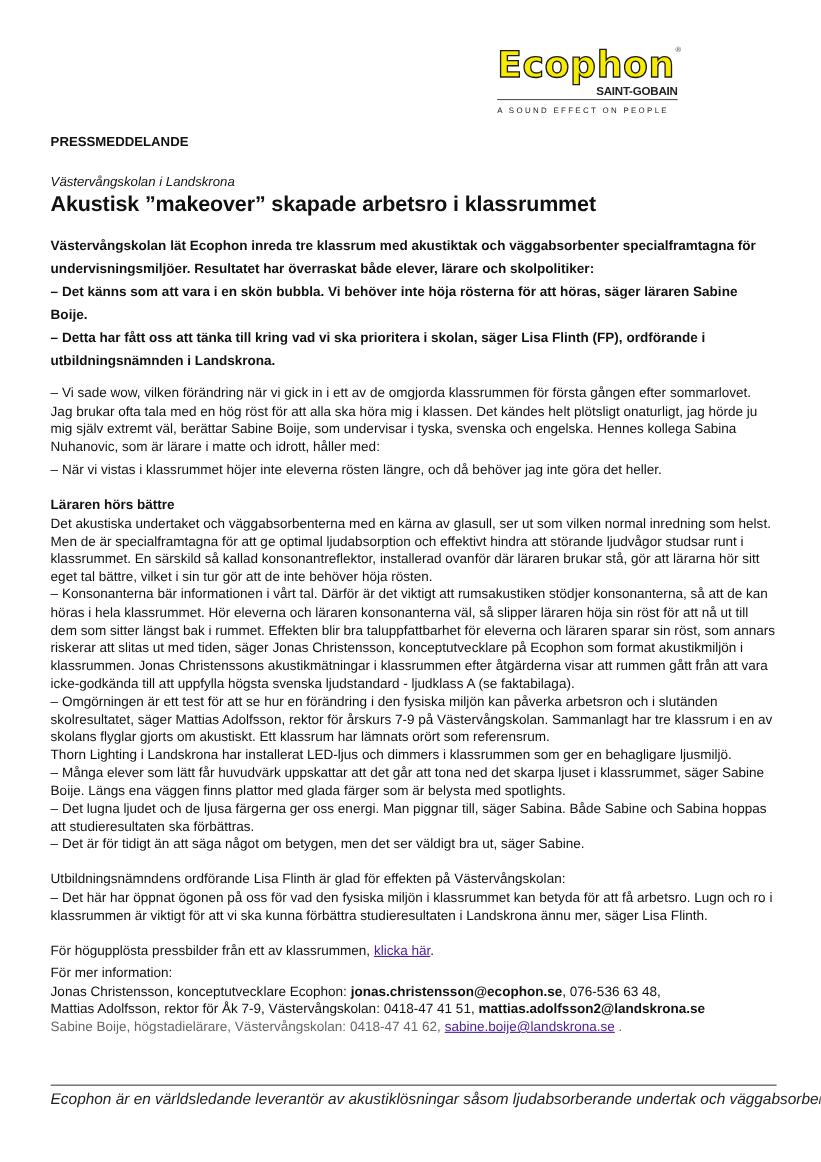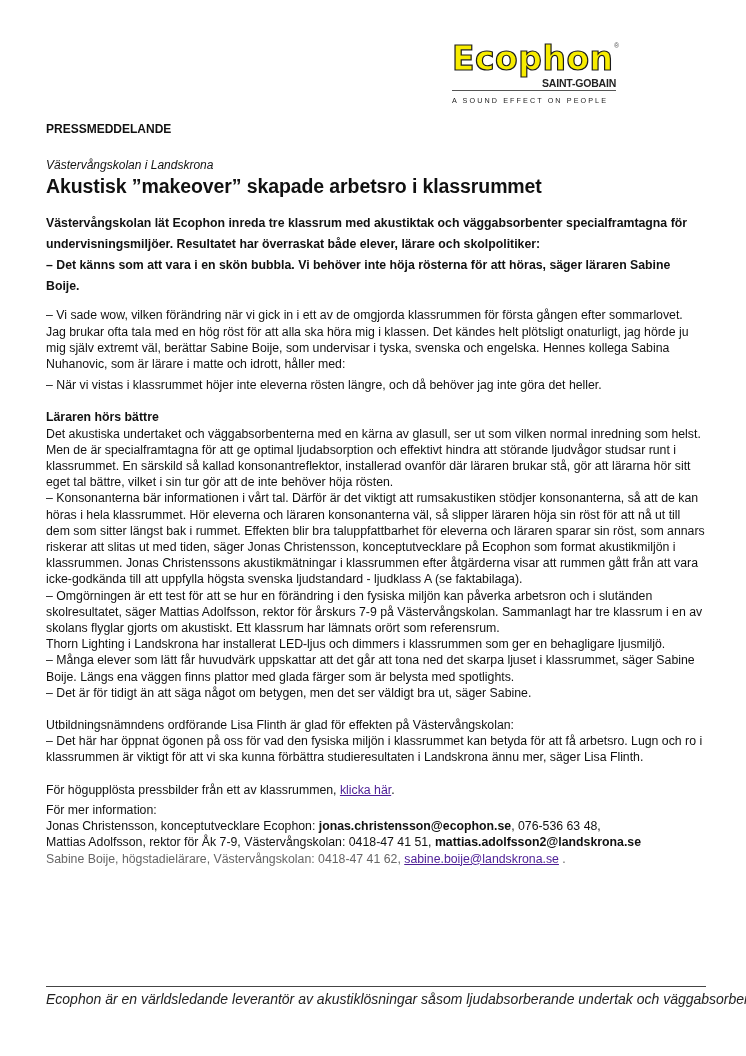--- a/index.html
+++ b/index.html
@@ -58,37 +58,39 @@
 </div>
 
 <div class="content">
   <div class="label-press">PRESSMEDDELANDE</div>
   <div class="kicker">Västervångskolan i Landskrona</div>
   <div class="title">Akustisk ”makeover” skapade arbetsro i klassrummet</div>
 
   <div class="lead">
     <p>Västervångskolan lät Ecophon inreda tre klassrum med akustiktak och väggabsorbenter specialframtagna för undervisningsmiljöer. Resultatet har överraskat både elever, lärare och skolpolitiker:</p>
     <p>– Det känns som att vara i en skön bubbla. Vi behöver inte höja rösterna för att höras, säger läraren Sabine Boije.</p>
+    <p>– Detta har fått oss att tänka till kring vad vi ska prioritera i skolan, säger Lisa Flinth (FP), ordförande i utbildningsnämnden i Landskrona.</p>
   </div>
 
   <div class="para">
     <p>– Vi sade wow, vilken förändring när vi gick in i ett av de omgjorda klassrummen för första gången efter sommarlovet. Jag brukar ofta tala med en hög röst för att alla ska höra mig i klassen. Det kändes helt plötsligt onaturligt, jag hörde ju mig själv extremt väl, berättar Sabine Boije, som undervisar i tyska, svenska och engelska. Hennes kollega Sabina Nuhanovic, som är lärare i matte och idrott, håller med:</p>
     <p class="gap">– När vi vistas i klassrummet höjer inte eleverna rösten längre, och då behöver jag inte göra det heller.</p>
   </div>
 
   <div class="section">
     <div class="section-head">Läraren hörs bättre</div>
     <p>Det akustiska undertaket och väggabsorbenterna med en kärna av glasull, ser ut som vilken normal inredning som helst. Men de är specialframtagna för att ge optimal ljudabsorption och effektivt hindra att störande ljudvågor studsar runt i klassrummet. En särskild så kallad konsonantreflektor, installerad ovanför där läraren brukar stå, gör att lärarna hör sitt eget tal bättre, vilket i sin tur gör att de inte behöver höja rösten.</p>
     <p>– Konsonanterna bär informationen i vårt tal. Därför är det viktigt att rumsakustiken stödjer konsonanterna, så att de kan höras i hela klassrummet. Hör eleverna och läraren konsonanterna väl, så slipper läraren höja sin röst för att nå ut till dem som sitter längst bak i rummet. Effekten blir bra taluppfattbarhet för eleverna och läraren sparar sin röst, som annars riskerar att slitas ut med tiden, säger Jonas Christensson, konceptutvecklare på Ecophon som format akustikmiljön i klassrummen. Jonas Christenssons akustikmätningar i klassrummen efter åtgärderna visar att rummen gått från att vara icke-godkända till att uppfylla högsta svenska ljudstandard - ljudklass A (se faktabilaga).</p>
   </div>
 
   <div class="section">
     <p>– Omgörningen är ett test för att se hur en förändring i den fysiska miljön kan påverka arbetsron och i slutänden skolresultatet, säger Mattias Adolfsson, rektor för årskurs 7-9 på Västervångskolan. Sammanlagt har tre klassrum i en av skolans flyglar gjorts om akustiskt. Ett klassrum har lämnats orört som referensrum.</p>
     <p>Thorn Lighting i Landskrona har installerat LED-ljus och dimmers i klassrummen som ger en behagligare ljusmiljö.</p>
     <p>– Många elever som lätt får huvudvärk uppskattar att det går att tona ned det skarpa ljuset i klassrummet, säger Sabine Boije. Längs ena väggen finns plattor med glada färger som är belysta med spotlights.</p>
+    <p>– Det lugna ljudet och de ljusa färgerna ger oss energi. Man piggnar till, säger Sabina. Både Sabine och Sabina hoppas att studieresultaten ska förbättras.</p>
     <p>– Det är för tidigt än att säga något om betygen, men det ser väldigt bra ut, säger Sabine.</p>
   </div>
 
   <div class="section" style="margin-top:16px">
     <p>Utbildningsnämndens ordförande Lisa Flinth är glad för effekten på Västervångskolan:</p>
     <p>– Det här har öppnat ögonen på oss för vad den fysiska miljön i klassrummet kan betyda för att få arbetsro. Lugn och ro i klassrummen är viktigt för att vi ska kunna förbättra studieresultaten i Landskrona ännu mer, säger Lisa Flinth.</p>
   </div>
 
   <div class="section" style="margin-top:16px">
     <p><span>För högupplösta pressbilder från ett av klassrummen, </span><a class="link">klicka här</a><span>.</span></p>

